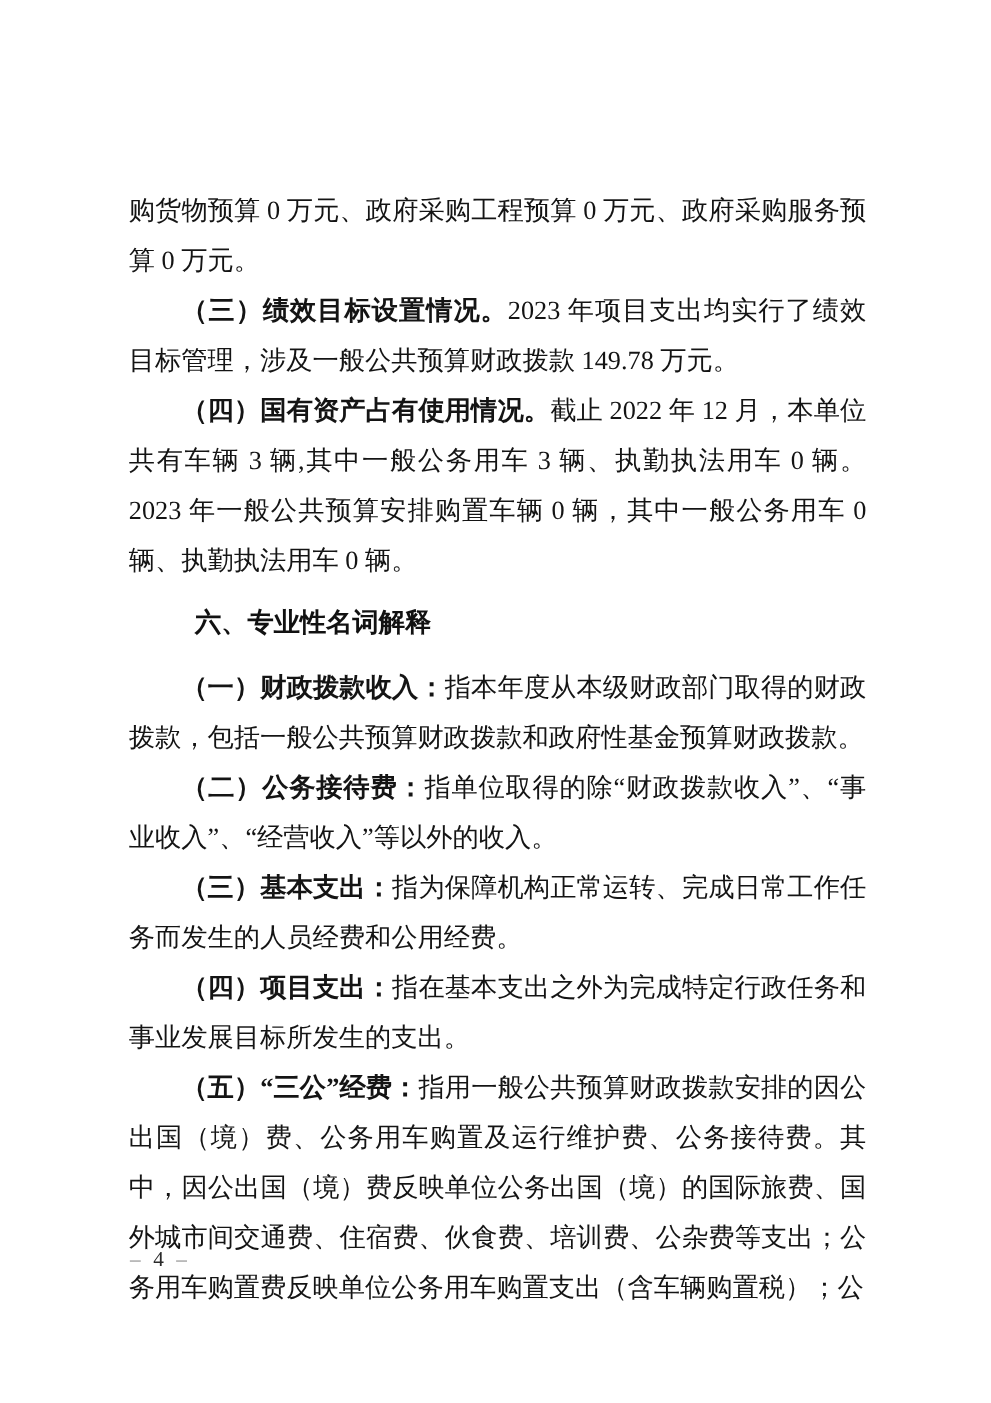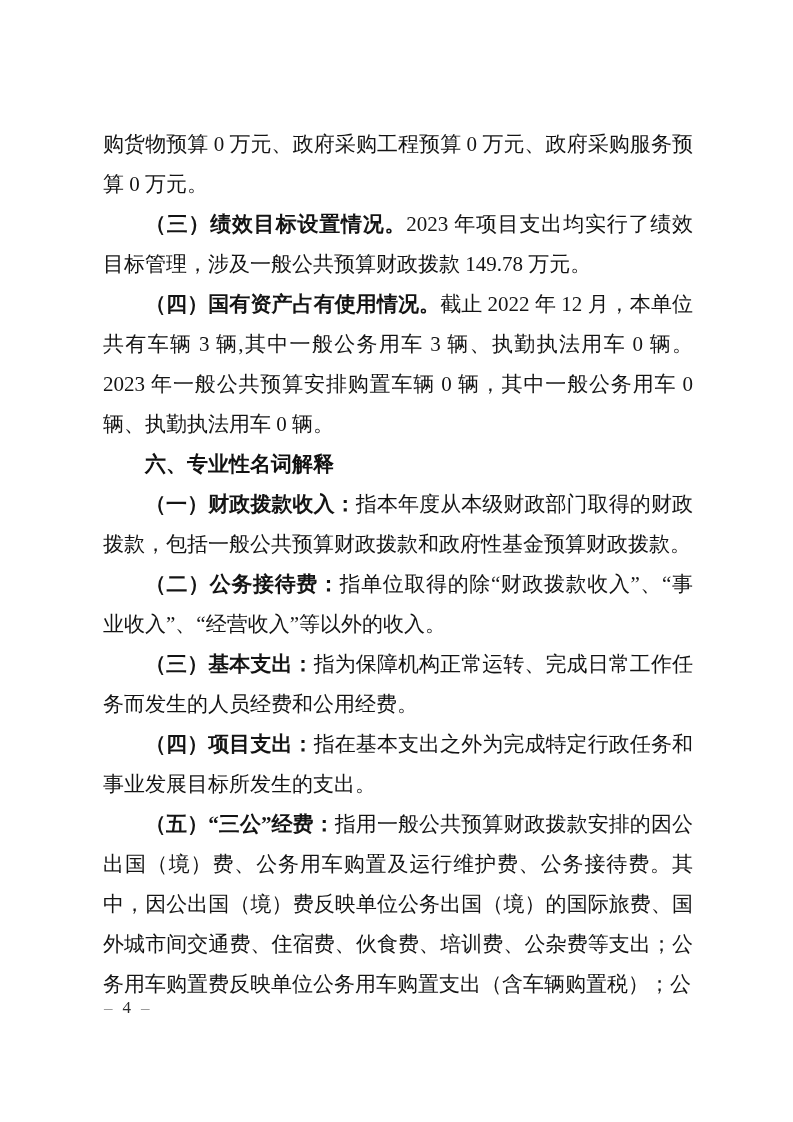--- a/index.html
+++ b/index.html
@@ -10,40 +10,40 @@
   .page {
     position: relative;
     width: 793px;
     height: 1122px;
     background: #ffffff;
     overflow: hidden;
   }
   .doc-body {
     position: absolute;
     left: 103px;
-    top: 124px;
+    top: 148px;
     width: 590px;
     font-family: "Liberation Serif", "DejaVu Serif", serif;
     font-size: 21px;
     line-height: 40px;
     color: #141414;
     text-align: justify;
   }
   .para {
     margin: 0;
     text-indent: 2em;
   }
   .para.no-indent {
     text-indent: 0;
   }
   .para-label {
     font-weight: bold;
   }
   .section-heading {
-    margin: 0;
+    margin: 11px;
     font-family: "Liberation Sans", "DejaVu Sans", sans-serif;
     font-size: 21px;
     line-height: 40px;
     font-weight: bold;
     color: #111111;
     text-indent: 2em;
   }
   .footer {
     position: absolute;
     left: 100px;

